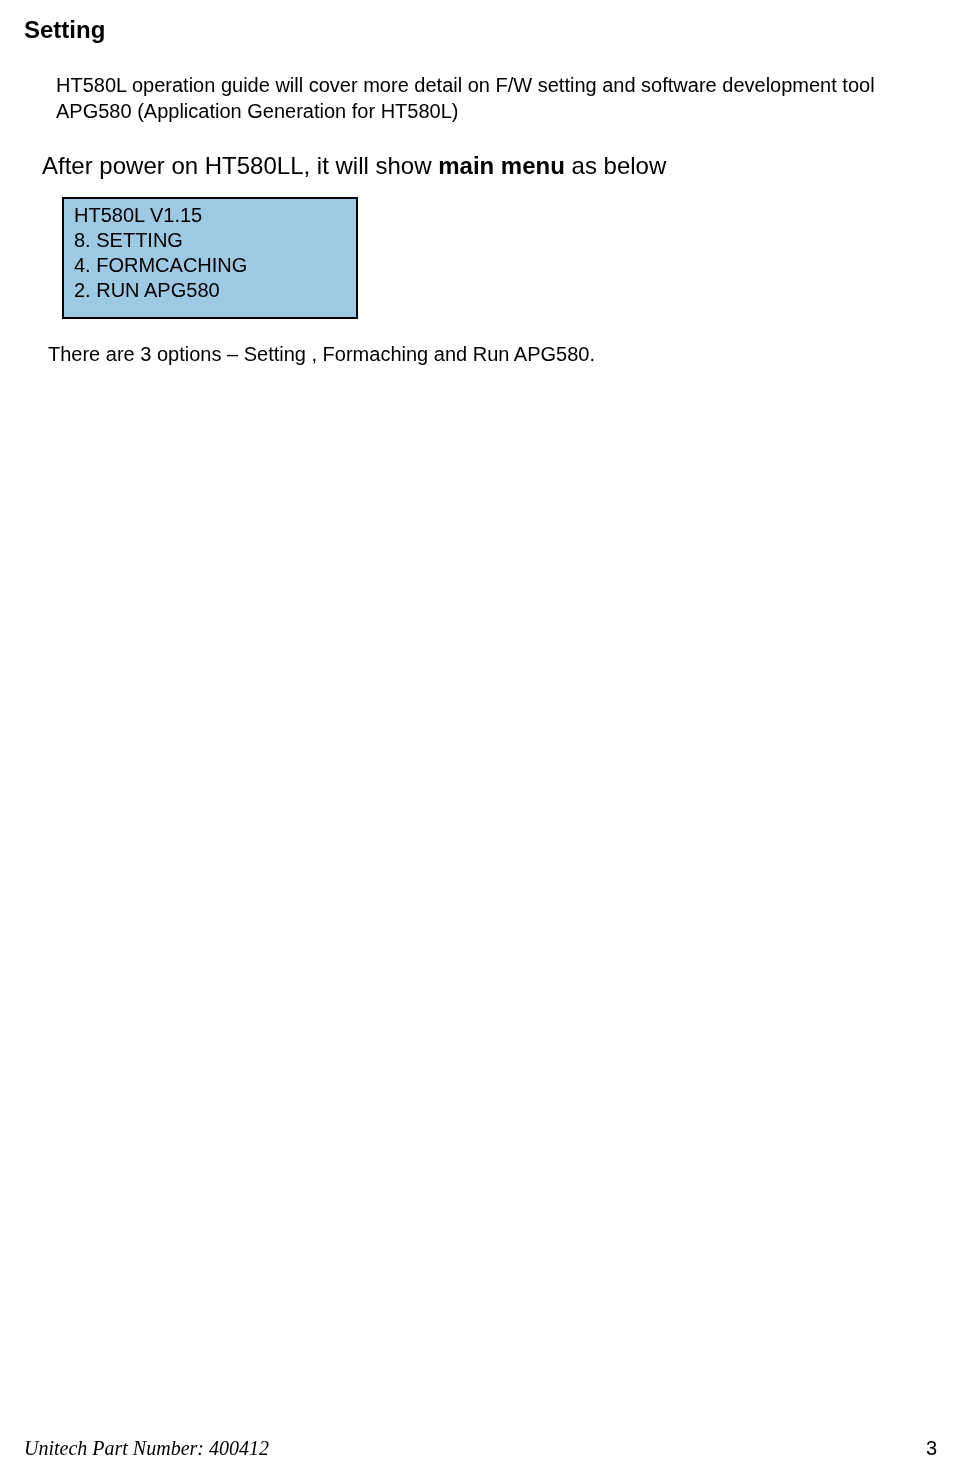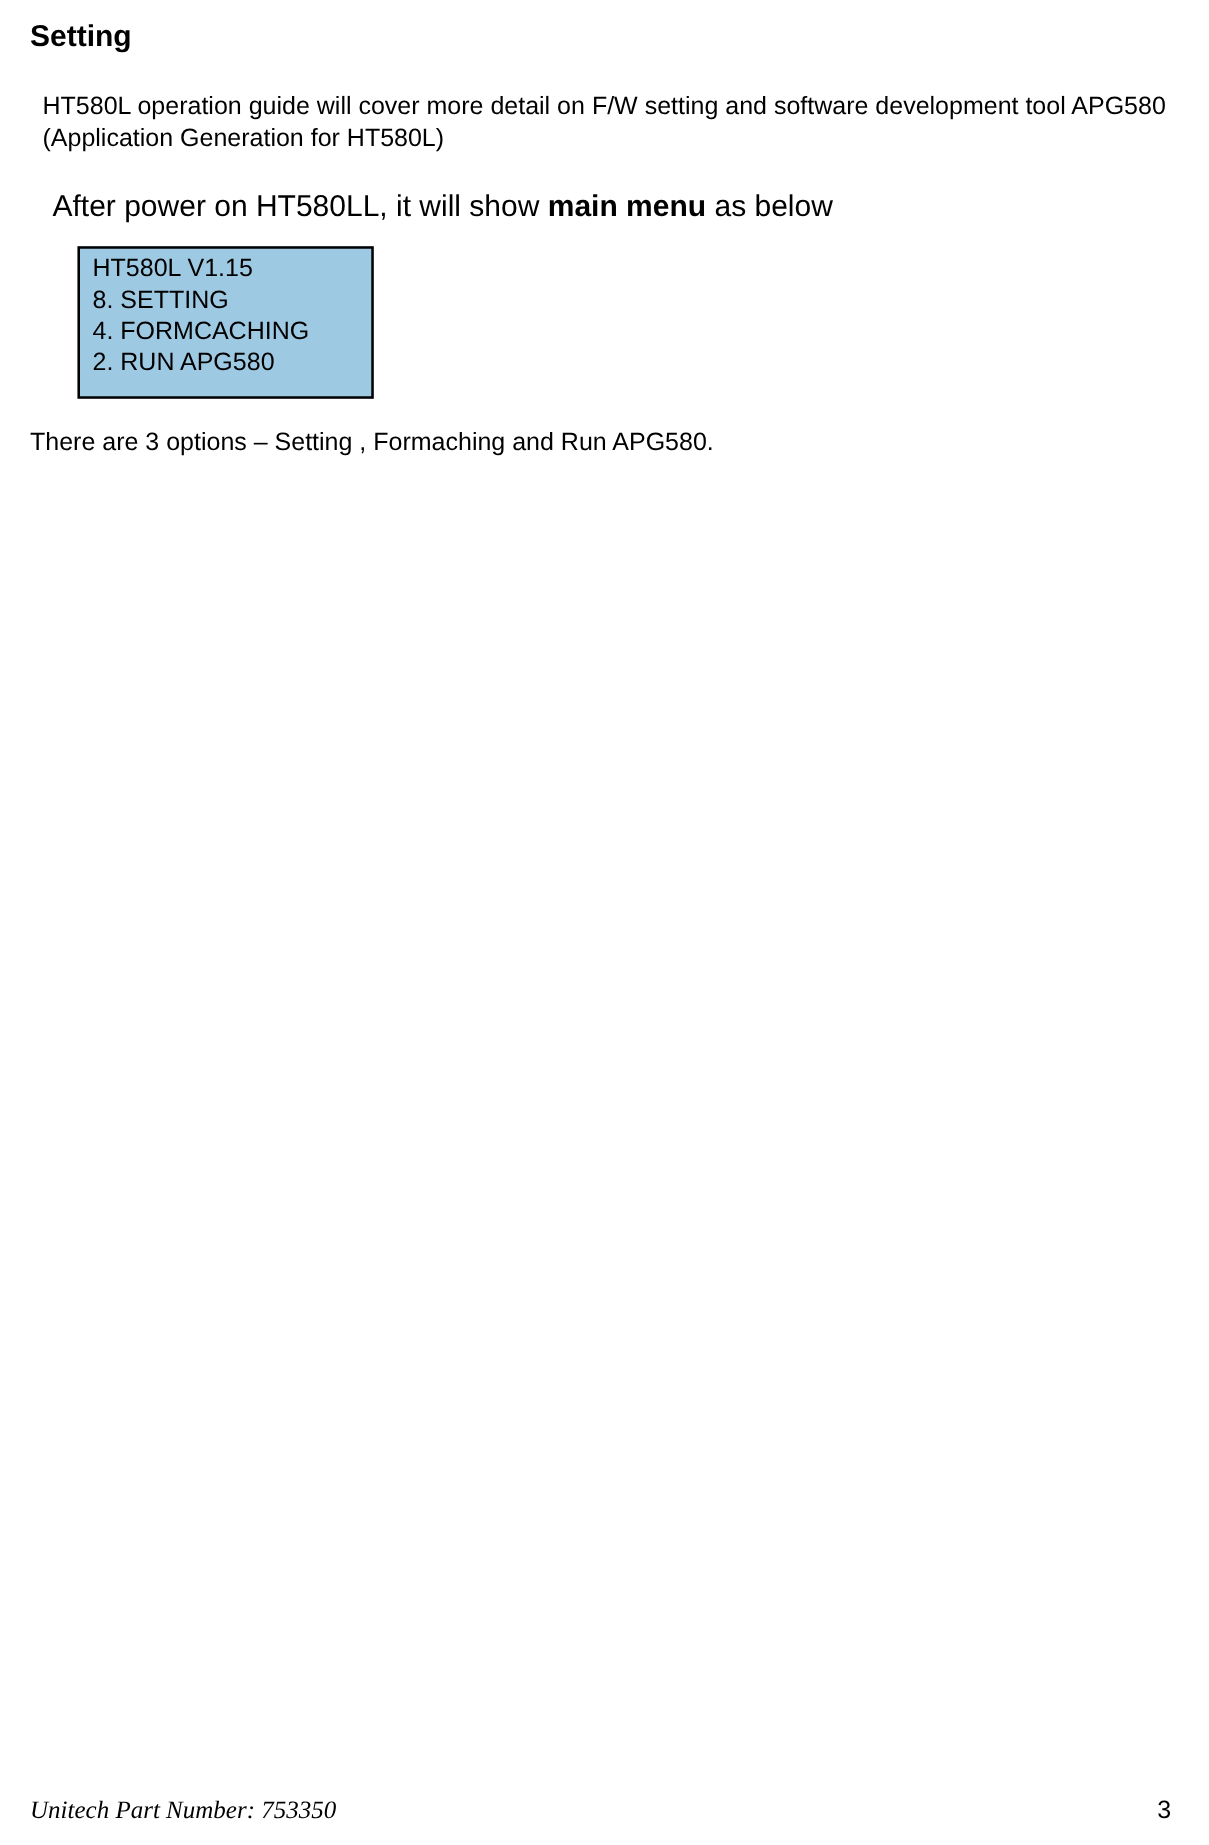--- a/index.html
+++ b/index.html
@@ -19,46 +19,46 @@
       padding: 16px 30px 0 24px;
     }
     .section-heading {
       font-size: 24px;
       font-weight: bold;
       margin-bottom: 28px;
     }
     .body-text {
       font-size: 20px;
       line-height: 1.3;
-      margin-left: 10px;
+      margin-left: 32px;
       margin-bottom: 26px;
     }
     .body-text-2 {
       font-size: 24px;
       line-height: 1.3;
       margin-left: 18px;
       margin-bottom: 16px;
     }
     .bold {
       font-weight: bold;
     }
     .menu-box {
       margin-left: 38px;
       margin-bottom: 22px;
       background: #9ec9e2;
       border: 2px solid #000000;
       padding: 4px 10px 14px 10px;
-      width: 237px;
+      width: 296px;
       font-size: 20px;
       line-height: 1.25;
     }
     .below-box-text {
       font-size: 20px;
       line-height: 1.3;
-      margin-left: 0;
+      margin-left: 24px;
     }
     .footer {
       position: absolute;
       bottom: 16px;
       left: 0;
       right: 0;
       width: 100%;
       padding: 0 30px 0 24px;
       display: flex;
       justify-content: space-between;
@@ -91,15 +91,15 @@
     <div>8. SETTING</div>
     <div>4. FORMCACHING</div>
     <div>2. RUN APG580</div>
   </div>
 
   <p class="below-box-text">There are 3 options – Setting , Formaching and Run APG580.</p>
 
 </div>
 
 <div class="footer">
-  <span>Unitech Part Number: 753350</span>
+  <span>Unitech Part Number: 400412</span>
   <span class="page-number">3</span>
 </div>
 
 </body></html>

